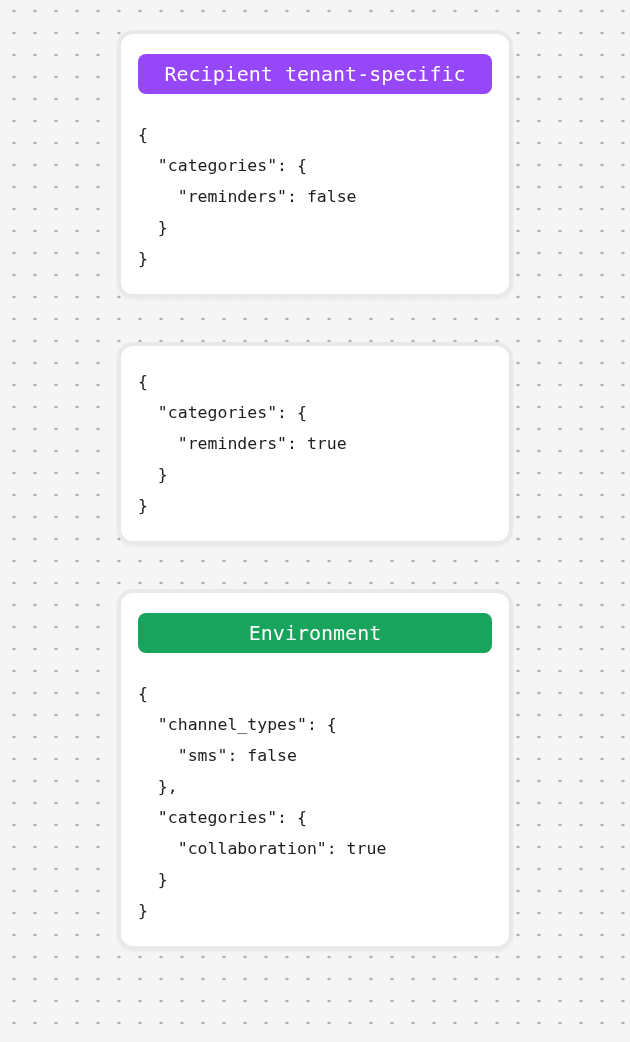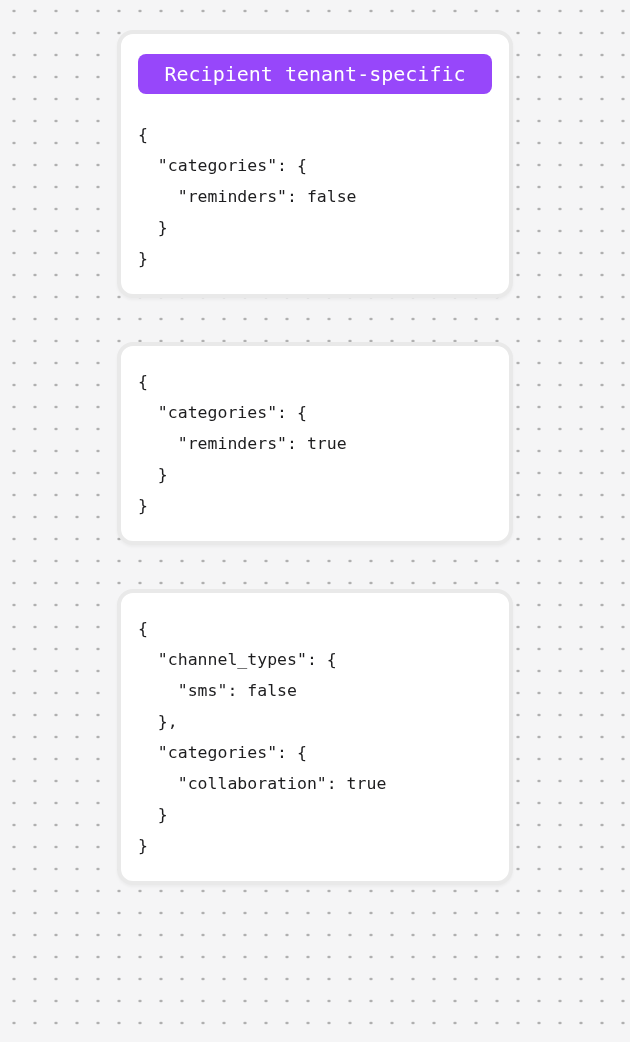--- a/index.html
+++ b/index.html
@@ -61,20 +61,21 @@
 
 <div class="card card-next">
   <pre class="code">{
   "categories": {
     "reminders": true
   }
 }</pre>
 </div>
 
 <div class="card card-next">
+  <div class="badge" style="background-color: rgb(24, 164, 92);">Environment</div>
   <pre class="code">{
   "channel_types": {
     "sms": false
   },
   "categories": {
     "collaboration": true
   }
 }</pre>
 </div>
 

